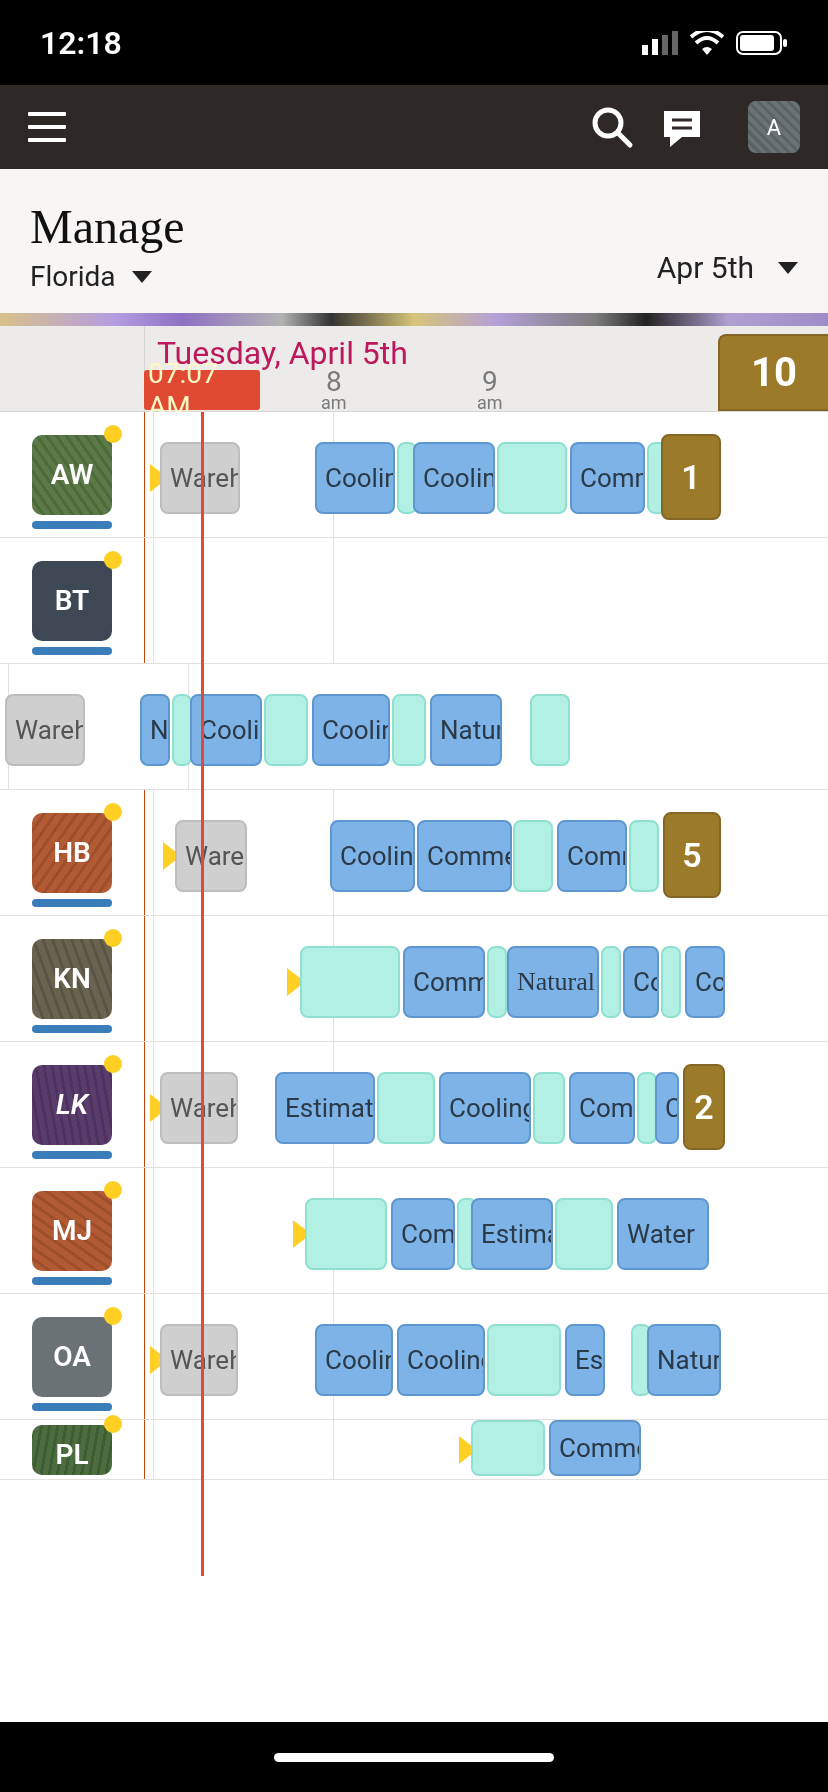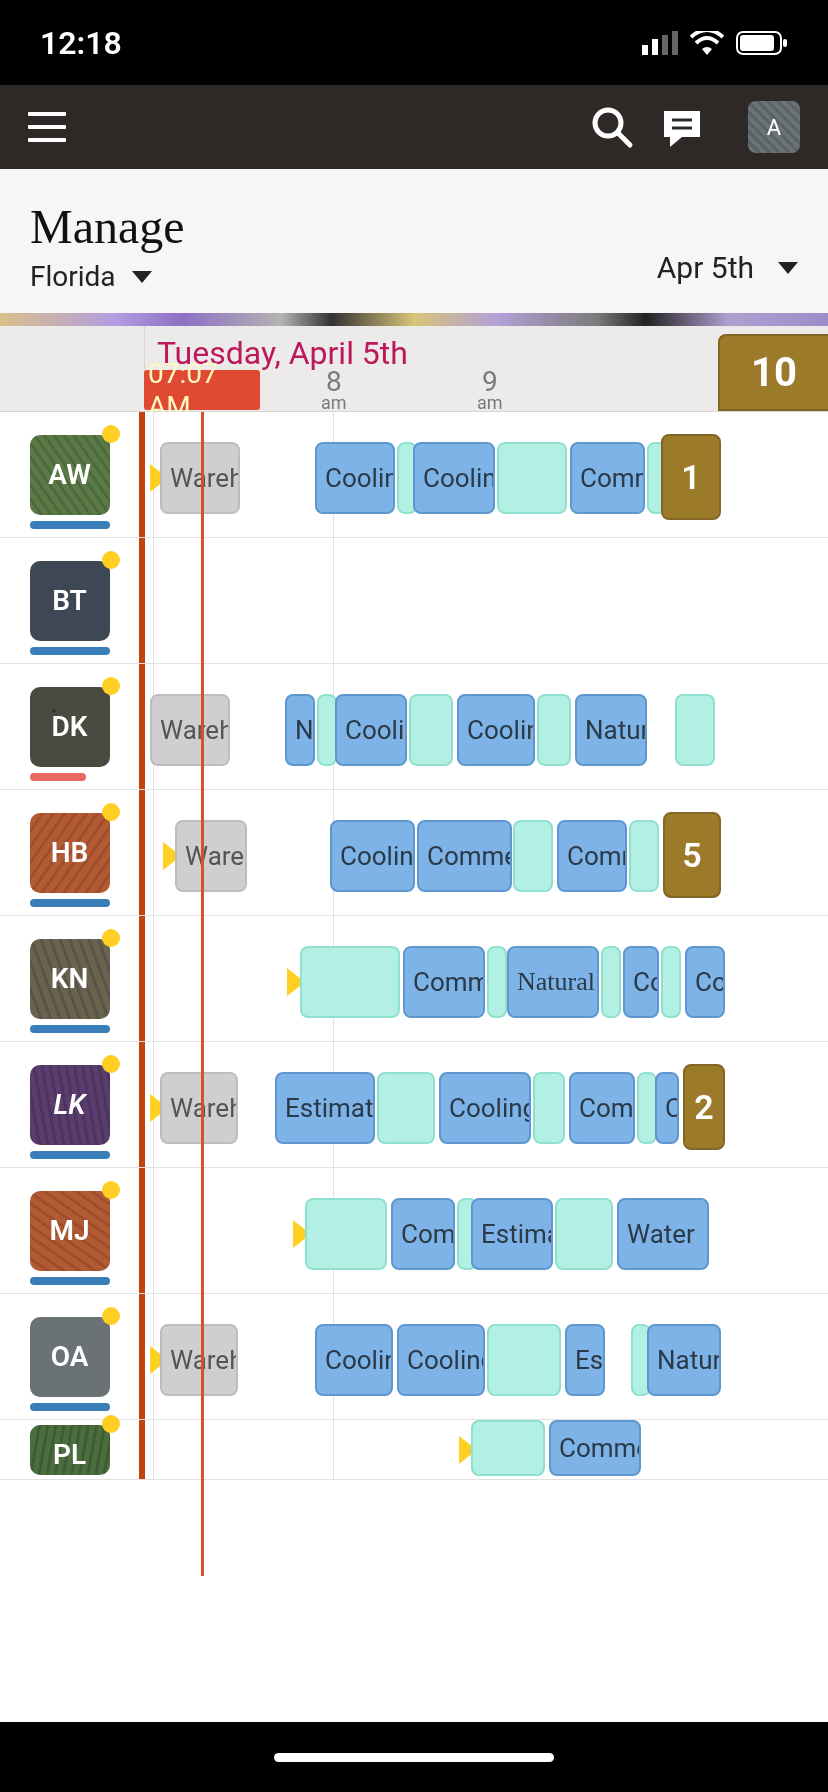--- a/index.html
+++ b/index.html
@@ -156,21 +156,21 @@
   }
   .row {
     height: 126px;
     border-bottom: 1px solid #e3e1df;
     display: flex;
     position: relative;
     background: #fff;
   }
   .row:nth-child(1) { height: 136px; }
   .row-left {
-    width: 145px; flex: none; border-right: 6px solid #c2410c;
+    width: 145px; flex: none; border-right: 1px solid #c2410c;
     display: flex; align-items: center; justify-content: center;
     position: relative;
   }
   .tech-chip {
     width: 80px; height: 80px;
     border-radius: 10px;
     display: flex; align-items: center; justify-content: center;
     font-size: 28px; font-weight: 600; color: #fff;
     position: relative;
   }
@@ -351,23 +351,20 @@
     <div class="row">
       <div class="row-left">
         <div class="tech-chip" style="background: linear-gradient(rgb(62, 72, 84), rgb(62, 72, 84)) rgb(62, 72, 84);">BT<div class="tech-dot"></div><div class="tech-underline"></div></div>
       </div>
       <div class="row-track">
         <div class="mini-vline" style="left: 188px;"></div>
         <div class="mini-vline" style="left: 8px;"></div>
       </div>
     </div>
     <div class="row">
-      <div class="row-left">
-        <div class="tech-chip" style="background: radial-gradient(circle at 30% 30%, rgb(51, 51, 51) 2px, transparent 2px), linear-gradient(rgb(74, 74, 64), rgb(74, 74, 64)) rgb(74, 74, 64);">DK<div class="tech-dot"></div><div class="tech-underline red"></div></div>
-      </div>
       <div class="row-track">
         <div class="mini-vline" style="left: 188px;"></div>
         <div class="mini-vline" style="left: 8px;"></div>
         <div class="ev gray" style="left: 5px; width: 80px;">Wareh</div>
         <div class="ev blue" style="left: 140px; width: 30px;">Na</div>
         <div class="ev teal" style="left: 172px; width: 14px;"></div>
         <div class="ev blue" style="left: 190px; width: 72px;">Coolir</div>
         <div class="ev teal" style="left: 264px; width: 44px;"></div>
         <div class="ev blue" style="left: 312px; width: 78px;">Coolin</div>
         <div class="ev teal" style="left: 392px; width: 34px;"></div>

